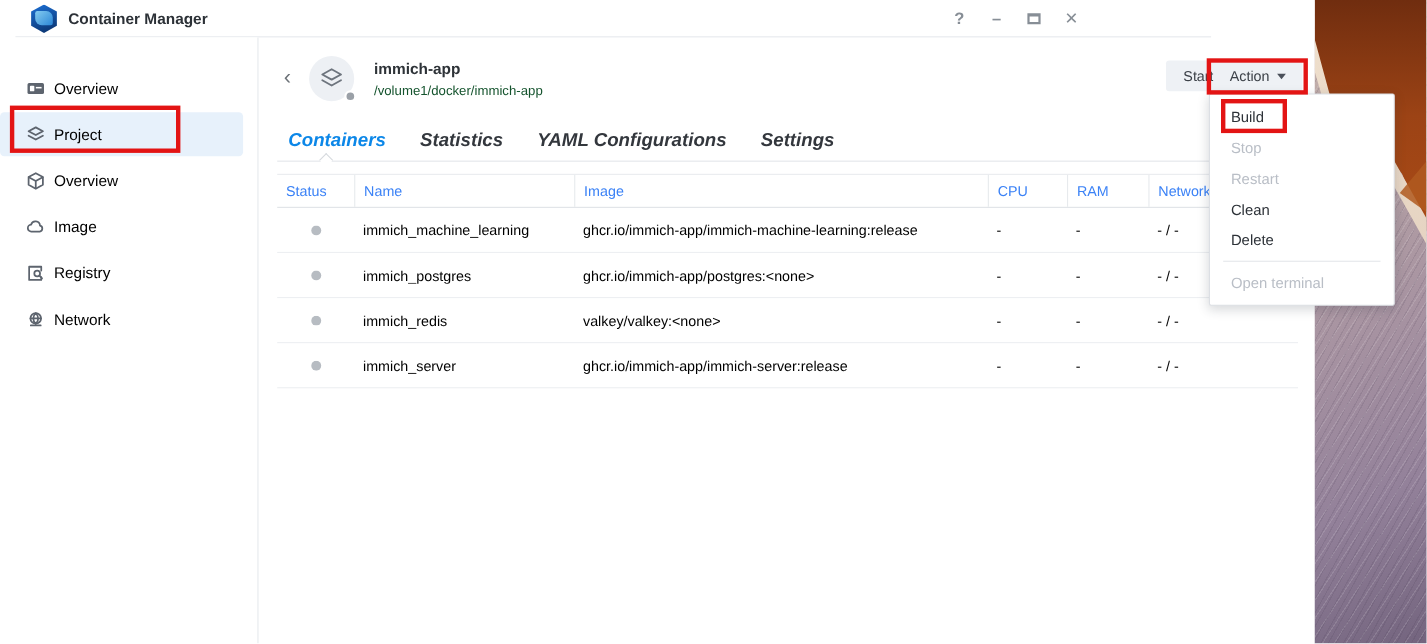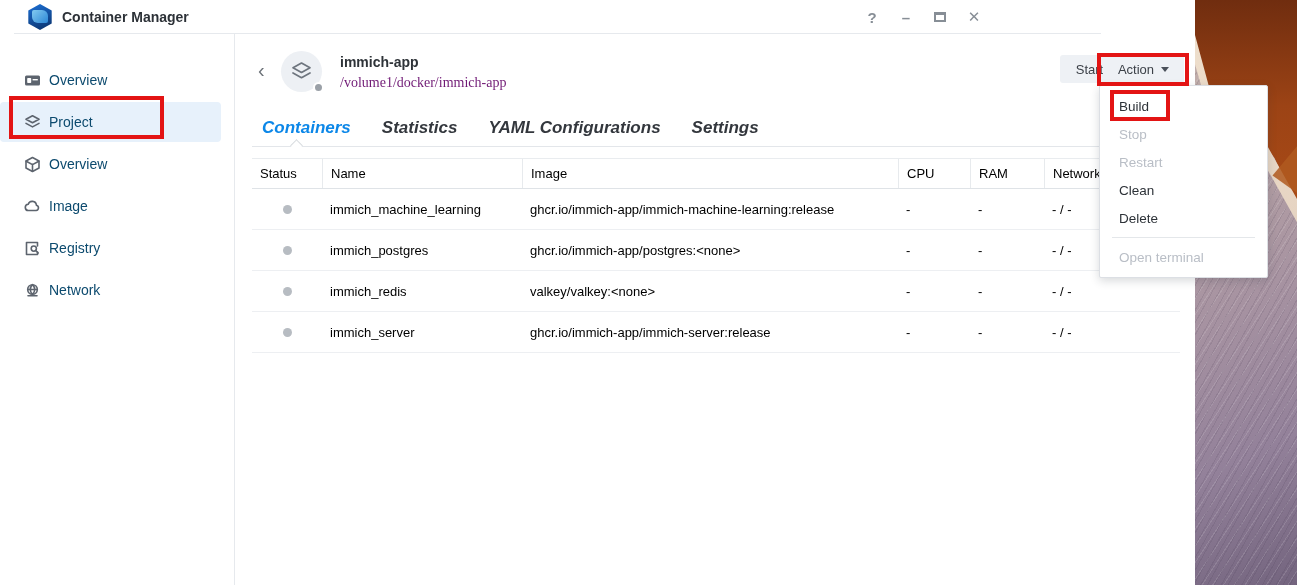--- a/index.html
+++ b/index.html
@@ -35,57 +35,57 @@
   .app-title { position:absolute; left:48px; top:9px; font-size:14px; font-weight:bold; color:#2c3137; }
   .win-controls { position:absolute; right:118px; top:0; height:34px; display:flex; align-items:center; gap:16px; color:#878e96; }
   .win-btn { width:18px; height:18px; display:flex; align-items:center; justify-content:center;
     font-size:15px; font-weight:bold; cursor:pointer; }
   .maximize-glyph { width:12px; height:10px; border:2px solid #878e96; border-top-width:3px; }
 
   
   .sidebar { position:absolute; left:0; top:34px; width:235px; height:551px; background:#fff;
     border-right:1px solid #e6e9ed; padding-top:24px; }
   .side-item { position:relative; height:40px; margin:2px 13px 2px 0; display:flex; align-items:center;
-    padding-left:24px; border-radius:4px; cursor:pointer; color:#0c4a6e; }
+    padding-left:24px; border-radius:4px; cursor:pointer; color:#000000; }
   .side-item.active { background:#e7f1fb; }
   .side-item .icon { width:17px; height:17px; margin-right:8px; flex:0 0 auto; display:flex; }
   .side-item .icon svg { width:17px; height:17px; }
   .side-label { font-size:14px; }
 
   
   .main { position:absolute; left:236px; top:34px; width:959px; height:551px; }
   .back-chevron { position:absolute; left:22px; top:29px; font-size:20px; color:#6c7278; cursor:pointer; line-height:14px; }
   .proj-avatar { position:absolute; left:45px; top:17px; width:41px; height:41px; border-radius:50%;
     background:#edf0f4; display:flex; align-items:center; justify-content:center; }
   .proj-avatar svg { width:23px; height:23px; }
   .proj-dot { position:absolute; left:77px; top:48px; width:11px; height:11px; border-radius:50%;
     background:#9aa0a7; border:2px solid #fff; }
   .proj-name { position:absolute; left:104px; top:20px; font-size:14px; font-weight:bold; color:#2e3338; }
-  .proj-path { position:absolute; left:104px; top:41px; font-size:14px; color:#701a75;font-family:Liberation Serif, serif; }
+  .proj-path { position:absolute; left:104px; top:41px; font-size:12px; color:#14532d; }
 
   .btn { position:absolute; height:28px; background:#eef1f5; border-radius:3px; border:none;
     font-size:13px; color:#3c4148; display:flex; align-items:center; justify-content:center;
     cursor:pointer; font-family:inherit; }
   .btn-start { left:796px; top:21px; width:59px;margin-left:28px; }
   .btn-action { left:867px; top:21px; width:81px; gap:7px; }
   .caret-down { width:0; height:0; border-left:4px solid transparent; border-right:4px solid transparent;
     border-top:5px solid #4a505a; }
 
   
   .tabs { position:absolute; left:26px; top:84px; display:flex; gap:31px; }
   .tab { font-size:17px; font-weight:bold; color:#33373d; cursor:pointer; padding-bottom:10px;font-style:italic; }
   .tab.active { color:#0c87e8; }
   .tab-line { position:absolute; left:16px; top:112px; width:928px; border-bottom:1px solid #e3e6ea; }
   .tab-notch { position:absolute; left:56px; top:107px; width:9px; height:9px; background:#fff;
     border-left:1px solid #d6dade; border-top:1px solid #d6dade; transform:rotate(45deg); }
 
   
   .table { position:absolute; left:16px; top:124px; width:928px; font-size:13px; }
   .trow { display:grid; grid-template-columns:70px 200px 376px 72px 74px 136px; align-items:center; }
-  .thead { height:31px; color:#000000; border-top:1px solid #e9ecef; border-bottom:1px solid #dfe3e7; }
+  .thead { height:31px; color:#3b82f6; border-top:1px solid #e9ecef; border-bottom:1px solid #dfe3e7; }
   .thead .cell { padding-left:8px; border-left:1px solid #e7eaed; height:100%; display:flex; align-items:center; overflow:hidden; white-space:nowrap; }
   .thead .cell:first-child { border-left:none; }
   .tbody .trow { height:41px; border-bottom:1px solid #edeff2; color:#000000; }
   .tbody .cell { padding-left:8px; overflow:hidden; white-space:nowrap; }
   .status-cell { display:flex; justify-content:center; padding-left:0 !important; }
   .status-dot { width:9px; height:9px; border-radius:50%; background:#b7bcc2; }
 
   
   .menu { position:absolute; left:1099px; top:85px; width:169px; background:#fff; z-index:50;
     border:1px solid #dcdfe4; border-radius:2px; box-shadow:0 3px 10px rgba(40,50,60,.18); padding:6px 0; }

